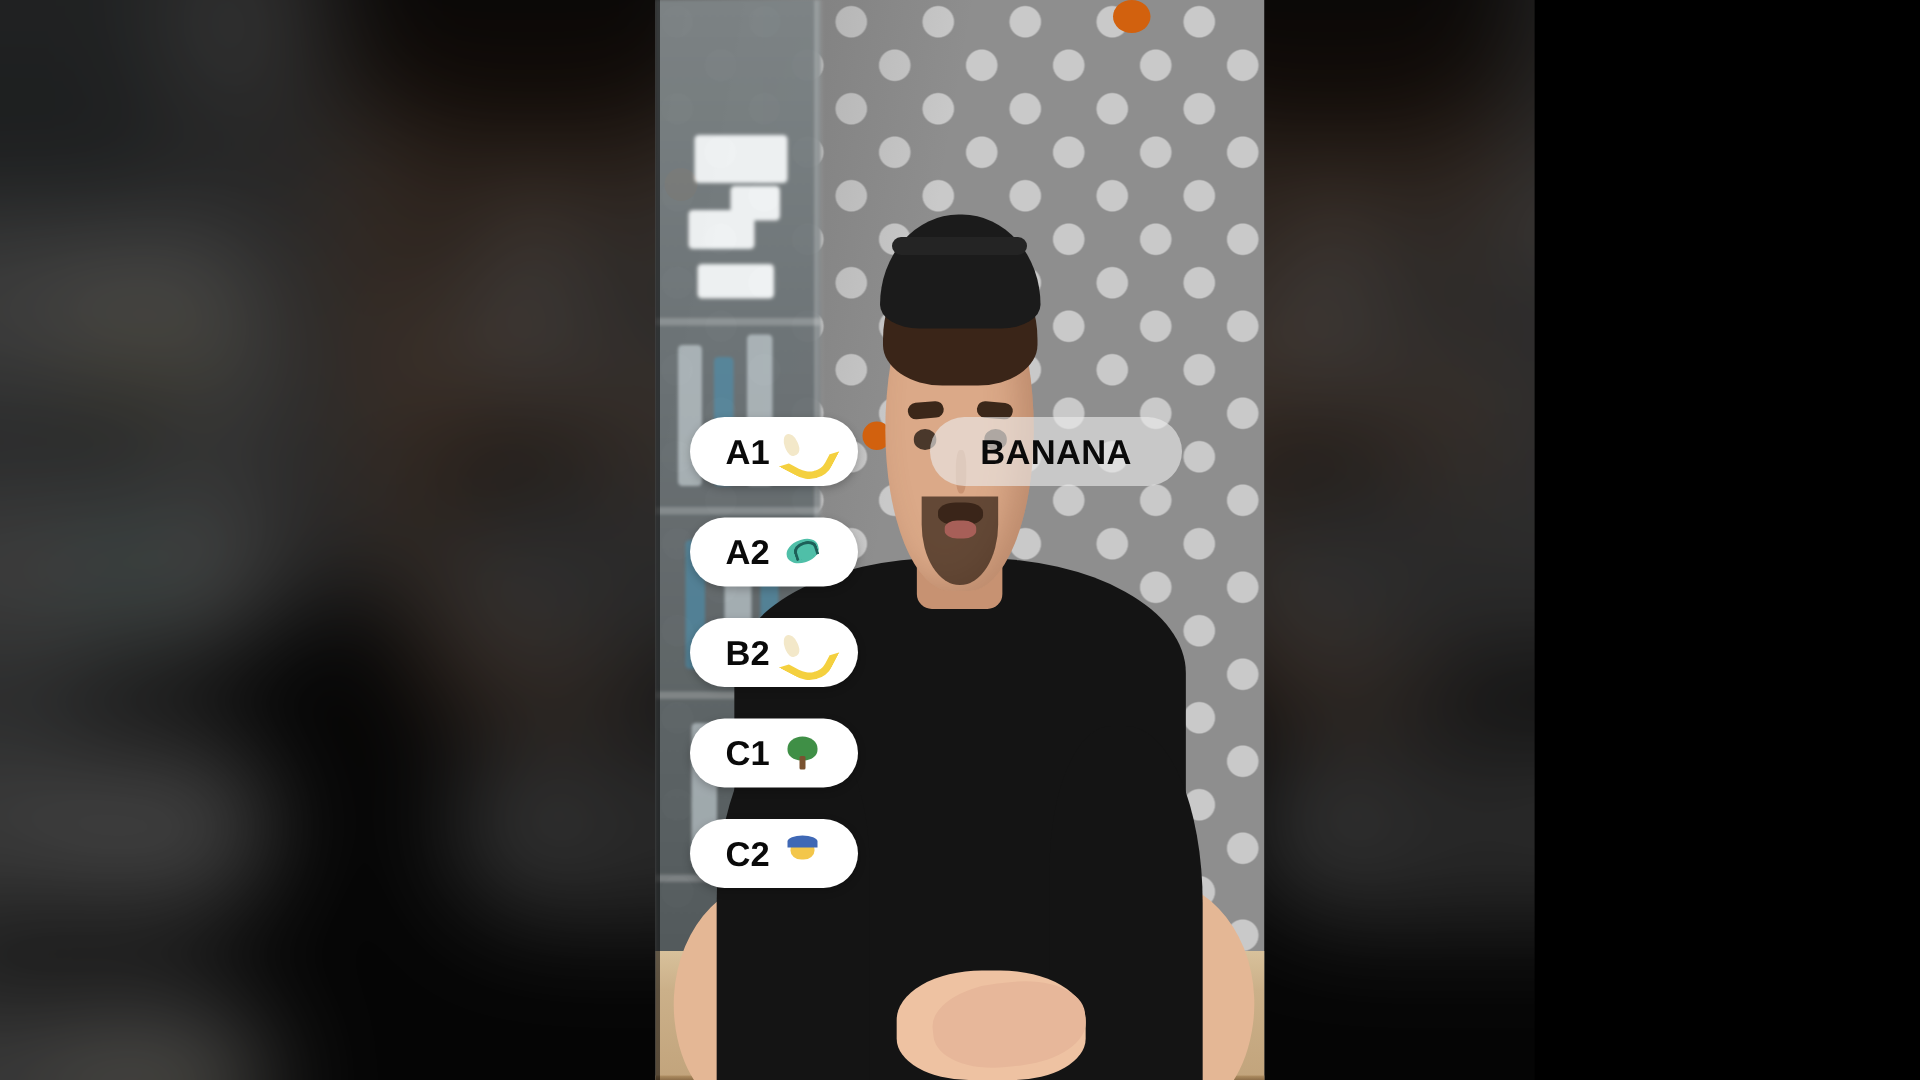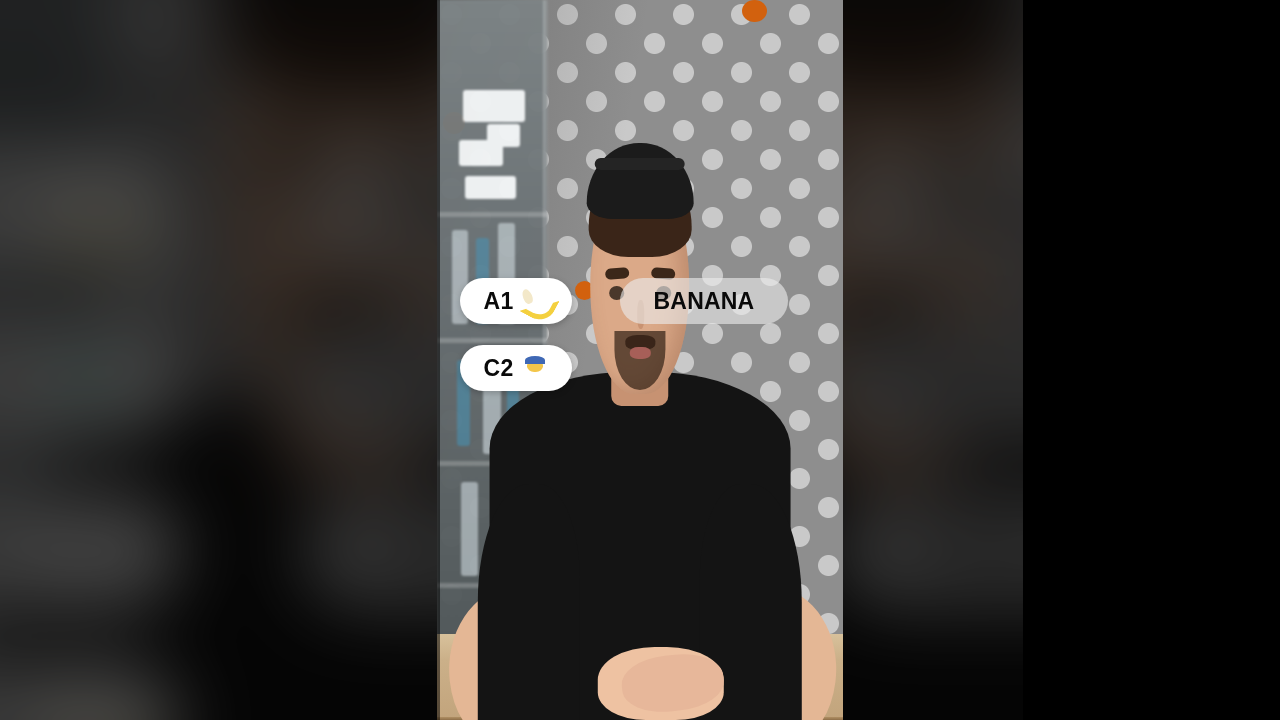--- a/index.html
+++ b/index.html
@@ -303,20 +303,32 @@
         <div class="hands"></div>
         <div class="hands2"></div>
       </div>
 
       <div class="col col-left">
         <div class="pill code">
           <span>A1</span>
           <span class="gx banana"></span>
         </div>
         <div class="pill code">
+          <span>A2</span>
+          <span class="gx flipflop"></span>
+        </div>
+        <div class="pill code">
+          <span>B2</span>
+          <span class="gx banana"></span>
+        </div>
+        <div class="pill code">
+          <span>C1</span>
+          <span class="gx tree"></span>
+        </div>
+        <div class="pill code">
           <span>C2</span>
           <span class="gx worker"></span>
         </div>
       </div>
 
       <div class="col col-right">
         <div class="pill word first">BANANA</div>
       </div>
     </div>
     <div class="center-left-edge"></div>

